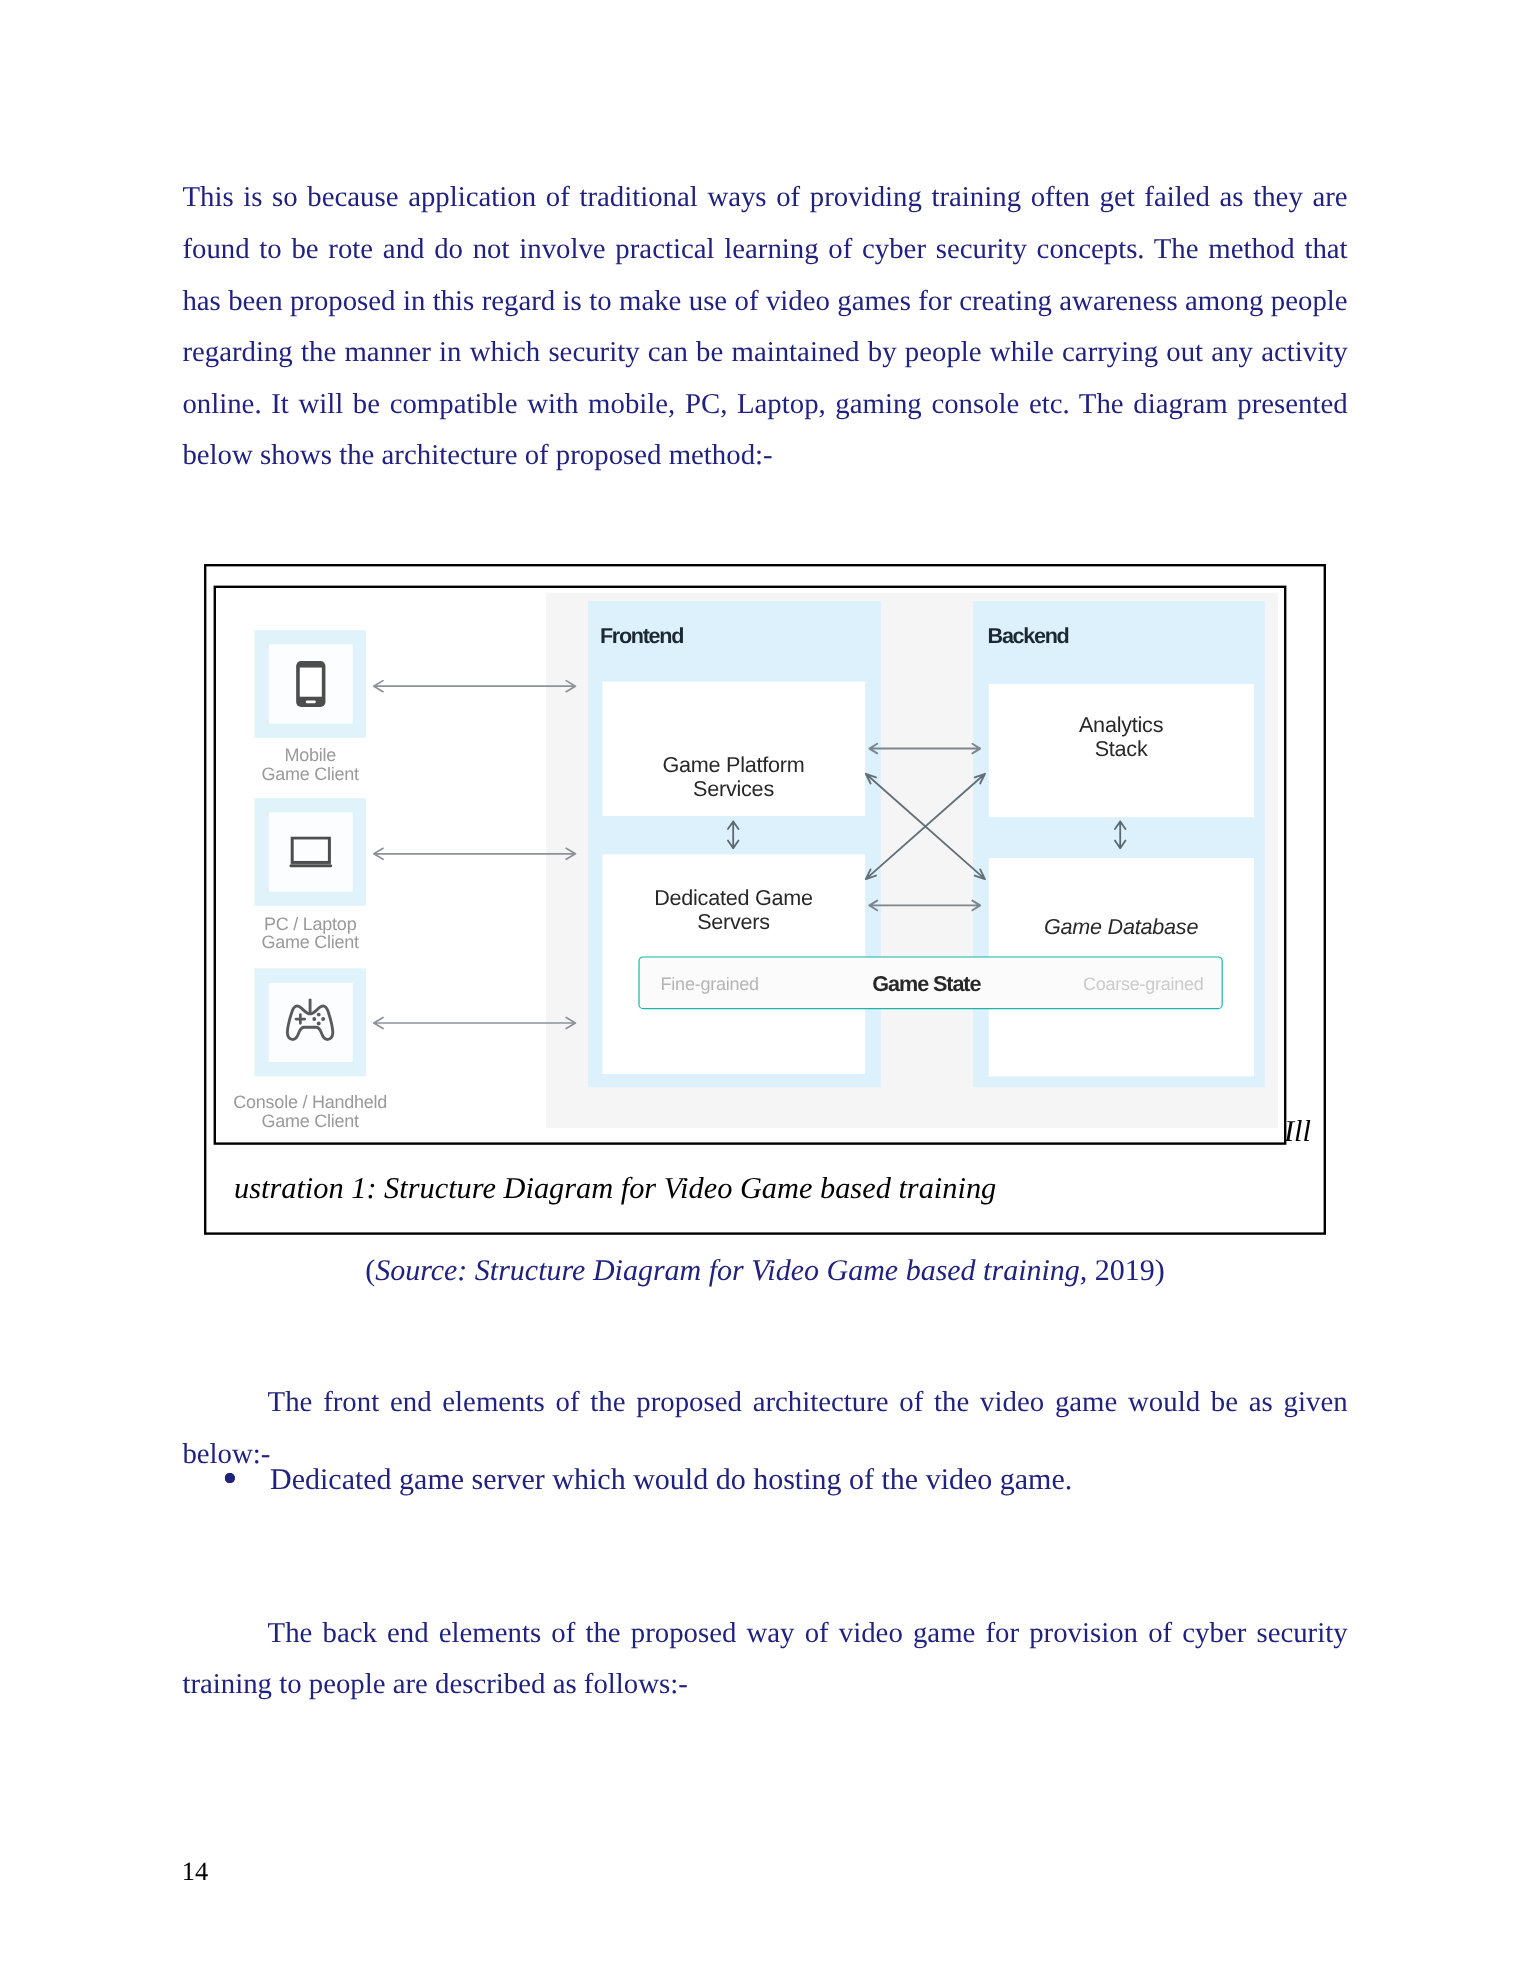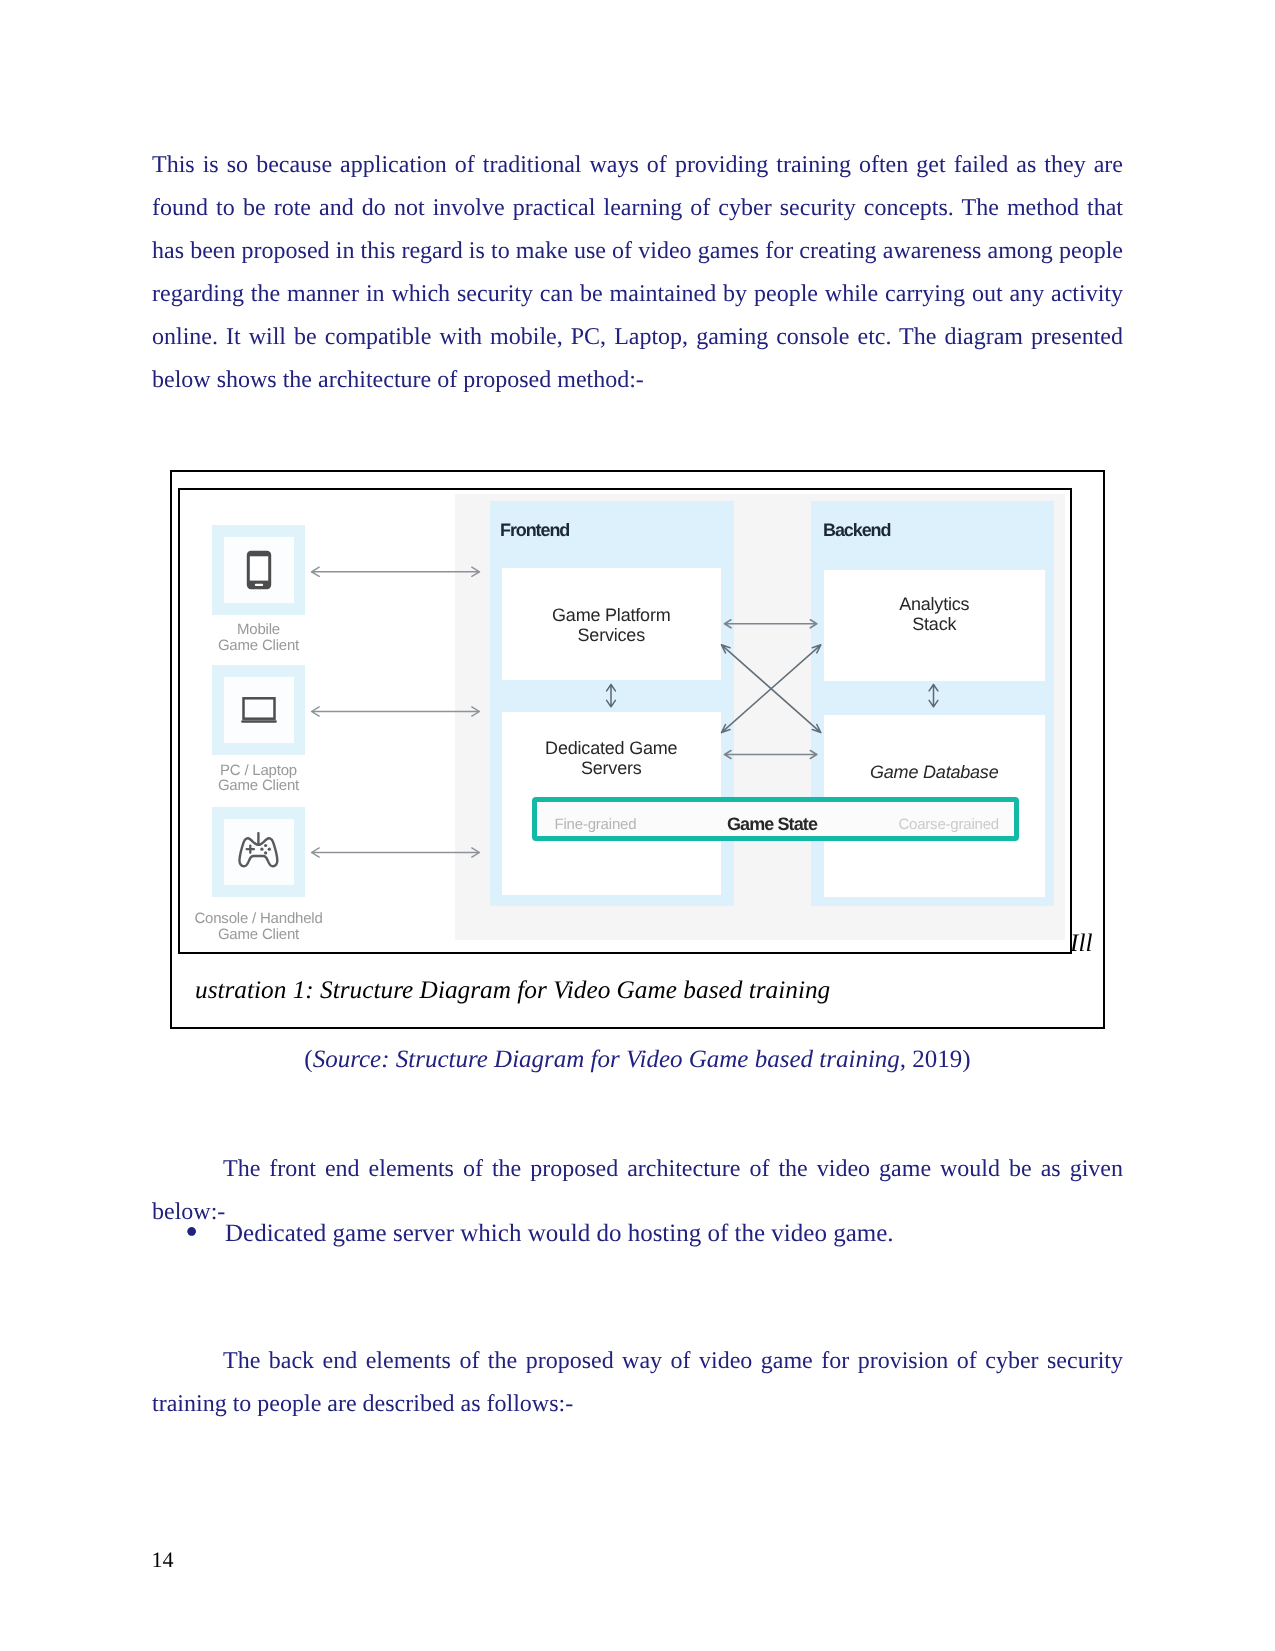--- a/index.html
+++ b/index.html
@@ -45,26 +45,26 @@
   .band{position:absolute;background:#ddf1fc;}
   #band-fe{left:310px;top:11px;width:244px;height:405px;}
   #band-be{left:631px;top:11px;width:243px;height:405px;}
   .band-title{position:absolute;font-size:18px;font-weight:bold;color:#1c2833;
               letter-spacing:-1.1px;}
   #t-fe{left:320px;top:30px;}
   #t-be{left:643px;top:30px;}
   .wbox{position:absolute;background:#ffffff;display:flex;align-items:flex-start;
         justify-content:center;text-align:center;font-size:18px;color:#282828;
         letter-spacing:-0.2px;line-height:19.5px;white-space:pre-line;box-sizing:border-box;}
-  #fe1{left:322px;top:78px;width:218.5px;height:112px;padding-top:38px;}
+  #fe1{left:322px;top:78px;width:218.5px;height:112px;padding-top:60px;}
   #fe2{left:322px;top:222px;width:218.5px;height:183px;padding-top:27px;}
   #be1{left:644px;top:80px;width:220.5px;height:111px;padding-top:25px;}
   #be2{left:644px;top:225px;width:220.5px;height:182px;padding-top:48px;font-style:italic;}
   #statebar{position:absolute;left:351.5px;top:307.2px;width:487px;height:44px;
-            background:#fbfbfb;border:5px solid #14b8a6;border-radius:4px;
+            background:#fbfbfb;border:1px solid #14b8a6;border-radius:4px;
             box-sizing:border-box;}
   #statebar .sb-l{position:absolute;left:18px;top:13.5px;font-size:15px;letter-spacing:-0.2px;color:#b5b5b5;}
   #statebar .sb-c{position:absolute;left:0;right:6px;top:11.5px;text-align:center;font-size:18px;
                   letter-spacing:-0.9px;font-weight:bold;color:#282828;}
   #statebar .sb-r{position:absolute;right:14.5px;top:13.5px;font-size:15px;letter-spacing:-0.2px;color:#cbcbcb;}
 
   
   .cl-sq{position:absolute;width:93px;height:90px;background:#e0f2fa;}
   .cl-in{position:absolute;left:12px;top:12px;width:70px;height:66px;background:#fbfdfe;
          display:flex;align-items:center;justify-content:center;}

